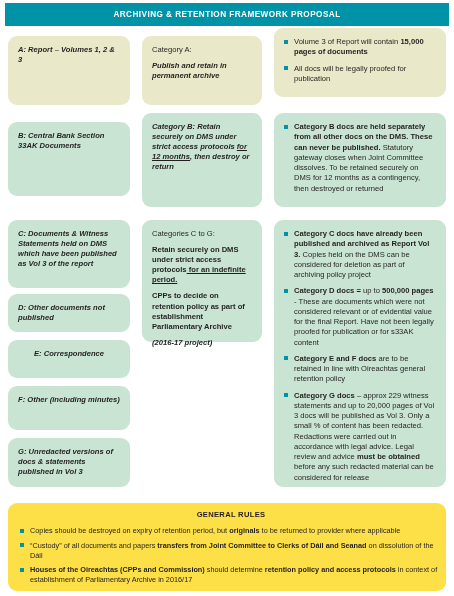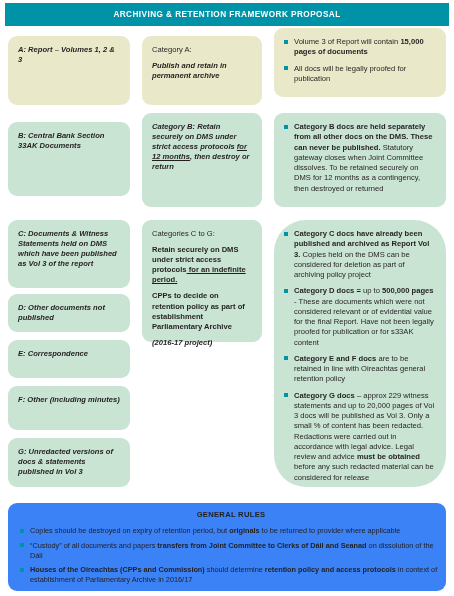--- a/index.html
+++ b/index.html
@@ -52,21 +52,21 @@
   }
   ul.bl > li:last-child{margin-bottom:0;}
   ul.bl > li .sq{
     position:absolute;left:0;top:2.6px;
     width:4px;height:4px;background:#0093a7;display:block;
   }
 
   
   .rules{
     position:absolute;left:8px;top:503px;width:438px;height:88px;
-    background:#3b82f6;border-radius:9px;box-sizing:border-box;
+    background:#fde047;border-radius:9px;box-sizing:border-box;
     padding:7px 4px 8px 12px;
   }
   .rules h2{
     margin:0 0 7px 0;text-align:center;font-size:7.6px;font-weight:bold;
     letter-spacing:.3px;
   }
   .rules ul.bl > li{font-size:7.3px;margin-bottom:5px;line-height:1.34;}
 </style>
 </head>
 <body>
@@ -117,40 +117,40 @@
   </div>
 
   <div class="card mint" style="left:8px;top:220px;width:122px;height:68px;">
     <p class="lbl">C: Documents &amp; Witness Statements held on DMS which have been published as Vol 3 of the report</p>
   </div>
 
   <div class="card mint" style="left:8px;top:294px;width:122px;height:38px;">
     <p class="lbl">D: Other documents not published</p>
   </div>
 
-  <div class="card mint" style="left:8px;top:340px;width:122px;height:38px;">
+  <div class="card mint" style="left:8px;top:340px;width:122px;height:38px;text-align:center;">
     <p class="lbl">E: Correspondence</p>
   </div>
 
   <div class="card mint" style="left:8px;top:386px;width:122px;height:44px;">
     <p class="lbl">F: Other (including minutes)</p>
   </div>
 
   <div class="card mint" style="left:8px;top:438px;width:122px;height:49px;">
     <p class="lbl">G: Unredacted versions of docs &amp; statements published in Vol 3</p>
   </div>
 
   <div class="card mint" style="left:142px;top:220px;width:120px;height:122px;">
     <p>Categories C to G:</p>
     <p class="lbl"><span>Retain securely on DMS under strict access protocols</span><span class="u"> for an indefinite period.</span></p>
     <p class="lbl">CPPs to decide on retention policy as part of establishment Parliamentary Archive</p>
     <p class="lbl">(2016-17 project)</p>
   </div>
 
-  <div class="card mint" style="left:274px;top:220px;width:172px;height:267px;border-radius:32px;">
+  <div class="card mint" style="left:274px;top:220px;width:172px;height:267px;">
     <ul class="bl">
       <li>
         <span class="sq"></span>
         <span class="b">Category C docs have already been published and archived as Report Vol 3.</span><span> Copies held on the DMS can be considered for deletion as part of archiving policy project</span>
       </li>
       <li>
         <span class="sq"></span>
         <span class="b">Category D docs = </span><span>up to </span><span class="b">500,000 pages</span><span> - These are documents which were not considered relevant or of evidential value for the final Report. Have not been legally proofed for publication or for s33AK content</span>
       </li>
       <li>

